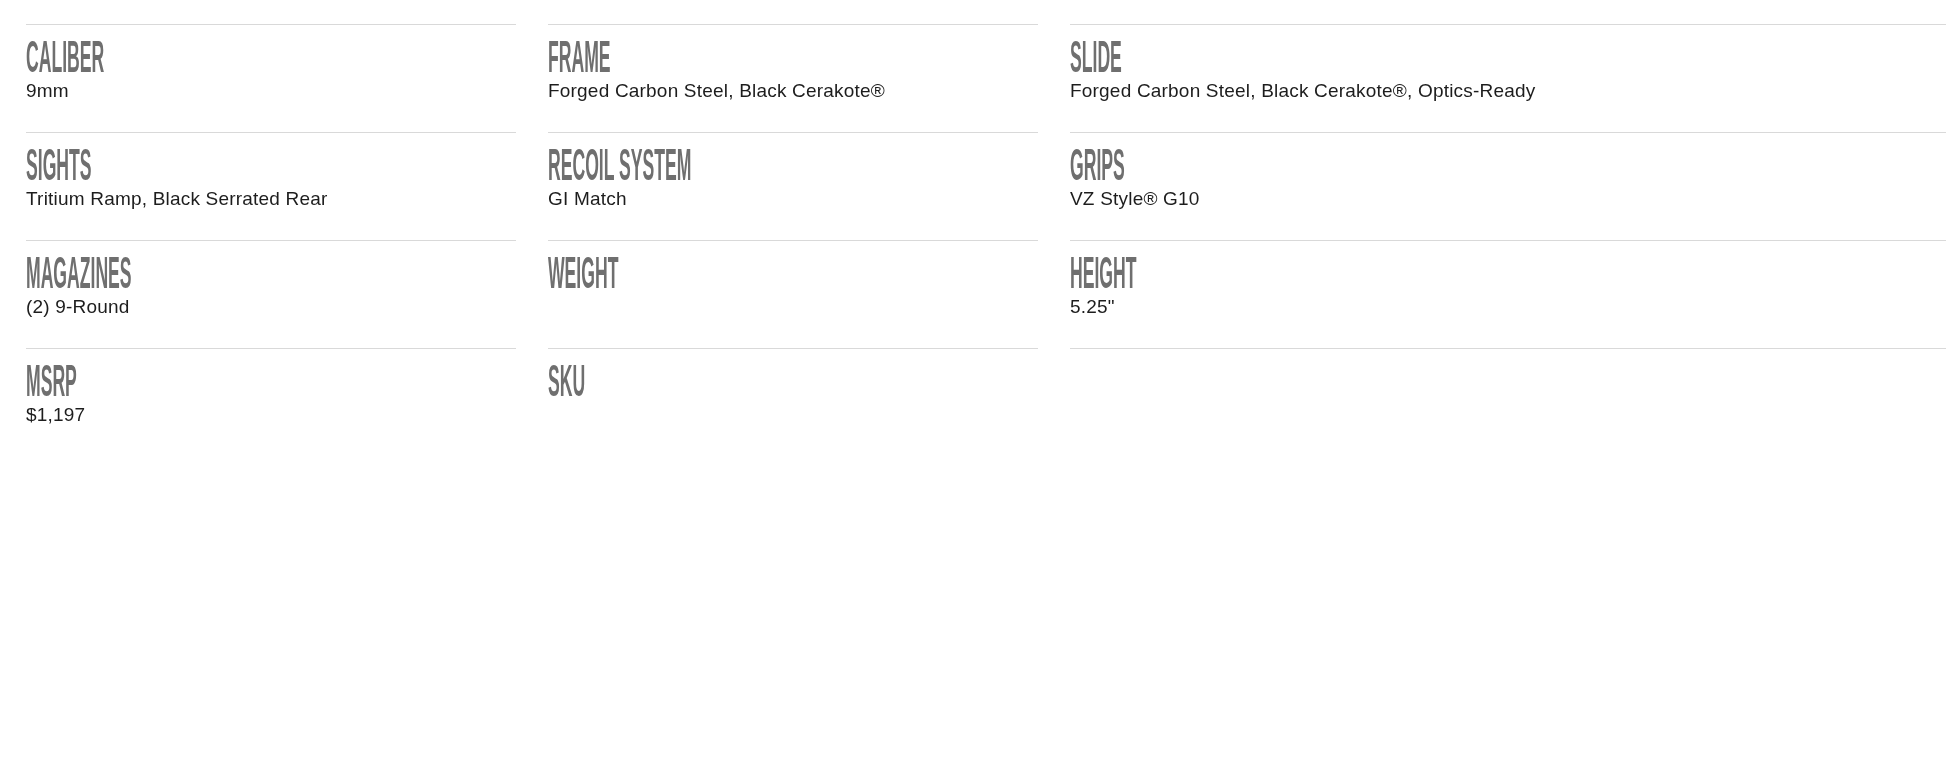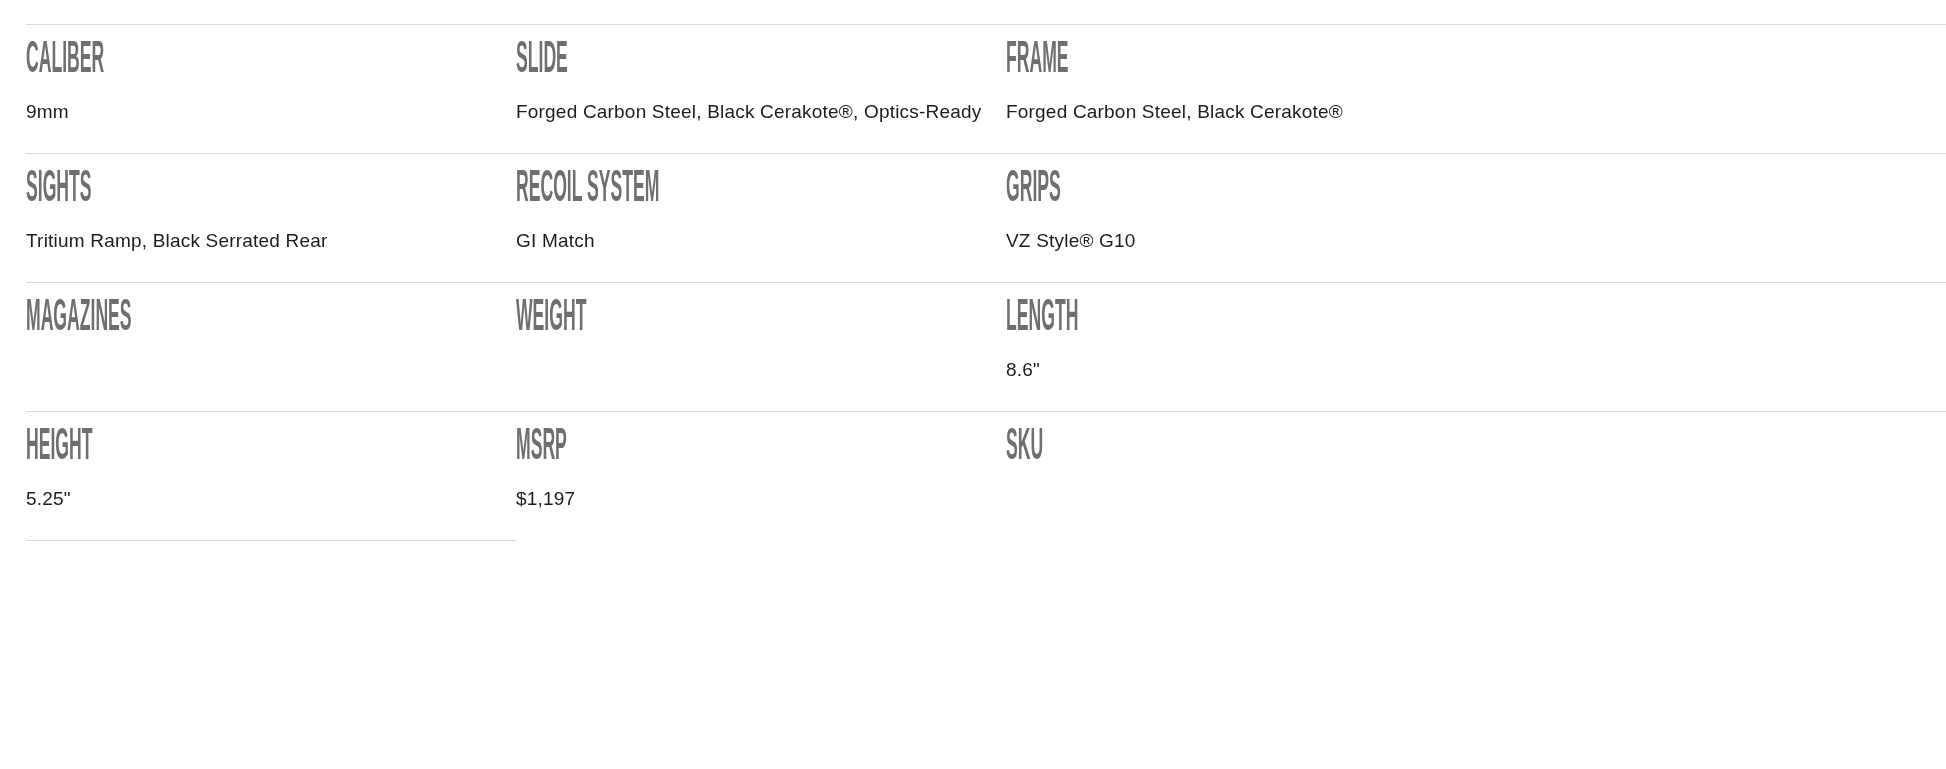--- a/index.html
+++ b/index.html
@@ -12,88 +12,86 @@
   html,body{background:var(--background);}
   body{
     width:1946px;
     height:769px;
     font-family:"Liberation Sans", sans-serif;
     overflow:hidden;
   }
   .specs{
     display:grid;
     grid-template-columns:490px 490px 1fr;
+    column-gap:32px;
     padding:24px 0 0 26px;
   }
   .cell{
     border-top:1px solid var(--divider);
     padding:12px 0 28px;
   }
   .label{
     font-size:44px;
     line-height:40px;
     font-weight:700;
     letter-spacing:0px;
     color:var(--label);
     transform:scaleX(0.4);
     transform-origin:0 50%;
     white-space:nowrap;
     text-transform:uppercase;
   }
   .value{
-    margin-top:22px;
+    margin-top:1px;
     font-size:19px;
     line-height:26px;
     letter-spacing:0.2px;
     color:var(--value);
     white-space:pre-line;
   }
   .cell.col3 .value{max-width:560px;}
 </style>
 </head>
 <body>
 
 <main class="specs">
 
   <section class="cell">
     <h3 class="label">CALIBER</h3>
     <p class="value">9mm</p>
   </section>
 
   <section class="cell">
+    <h3 class="label">FRAME</h3>
+    <p class="value">Forged Carbon Steel, Black Cerakote®</p>
+  </section>
+  <section class="cell">
     <h3 class="label">SLIDE</h3>
     <p class="value">Forged Carbon Steel, Black Cerakote®, Optics-Ready</p>
-  </section>
-  <section class="cell">
-    <h3 class="label">FRAME</h3>
-    <p class="value">Forged Carbon Steel, Black Cerakote®</p>
   </section>
   <section class="cell col3">
     <h3 class="label">SIGHTS</h3>
     <p class="value">Tritium Ramp, Black Serrated Rear</p>
   </section>
 
   <section class="cell">
     <h3 class="label">RECOIL SYSTEM</h3>
     <p class="value">GI Match</p>
   </section>
   <section class="cell">
     <h3 class="label">GRIPS</h3>
     <p class="value">VZ Style® G10</p>
   </section>
   <section class="cell col3">
     <h3 class="label">MAGAZINES</h3>
+    <p class="value">(2) 9-Round</p>
   </section>
 
   <section class="cell">
     <h3 class="label">WEIGHT</h3>
-  </section>
-  <section class="cell">
-    <h3 class="label">LENGTH</h3>
-    <p class="value">8.6"</p>
   </section>
   <section class="cell col3">
     <h3 class="label">HEIGHT</h3>
     <p class="value">5.25"</p>
   </section>
 
   <section class="cell">
     <h3 class="label">MSRP</h3>
     <p class="value">$1,197</p>
   </section>

